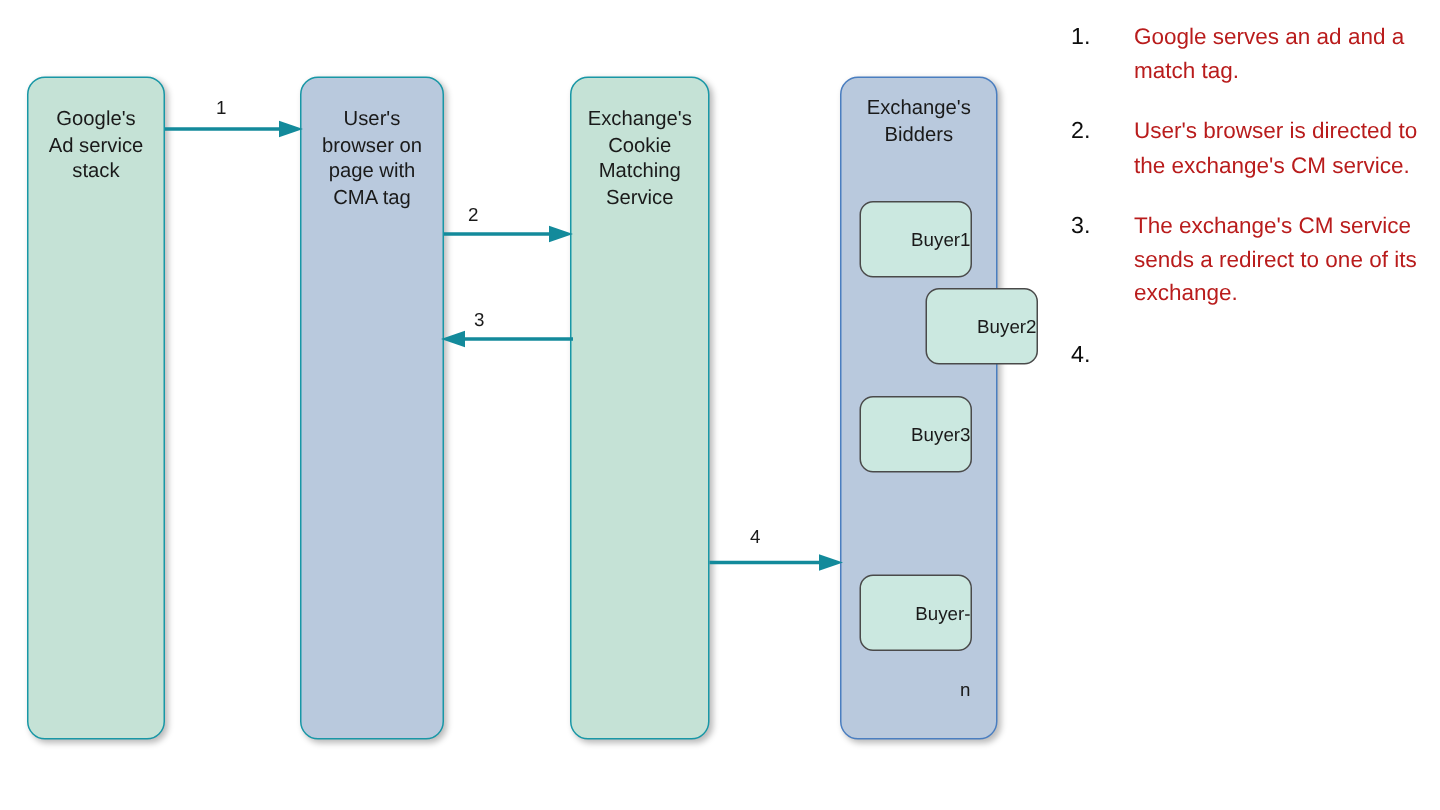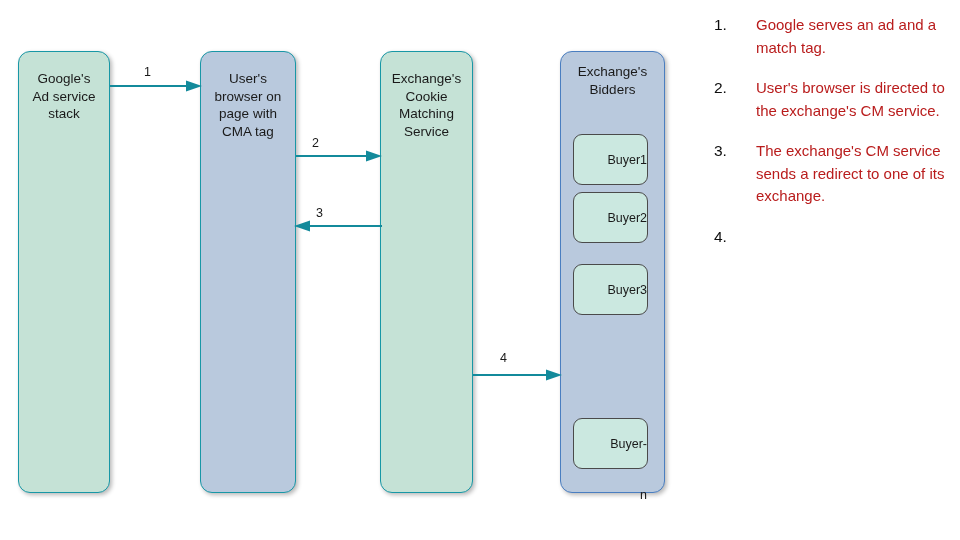--- a/index.html
+++ b/index.html
@@ -61,23 +61,23 @@
     background: #cbe8e0;
     border: 1.2px solid #4a4a4a;
     border-radius: 9px;
     font-size: 12.5px;
     line-height: 51px;
     text-align: right;
     color: #1a1a1a;
     padding-left: 30px;
   }
   #buyer-1 { top: 134px; }
-  #buyer-2 { top: 192px; }
+  #buyer-2 { top: 192px; margin-left: 44px; }
   #buyer-3 { top: 264px; }
-  #buyer-n { top: 383px; margin-top: 35px; }
+  #buyer-n { top: 383px; }
 
   
   .arrow {
     position: absolute;
     height: 14px;
   }
   .arrow svg { display: block; overflow: visible; }
   .arrow-label {
     position: absolute;
     font-size: 12.5px;

